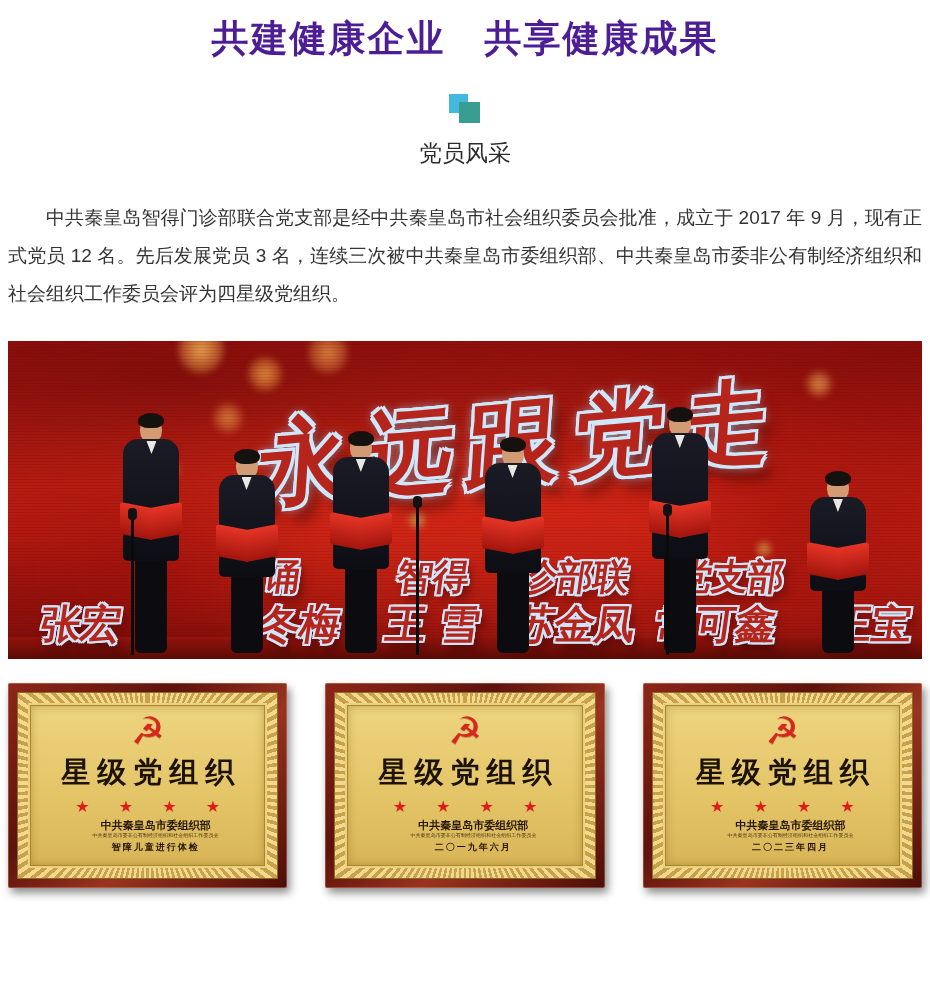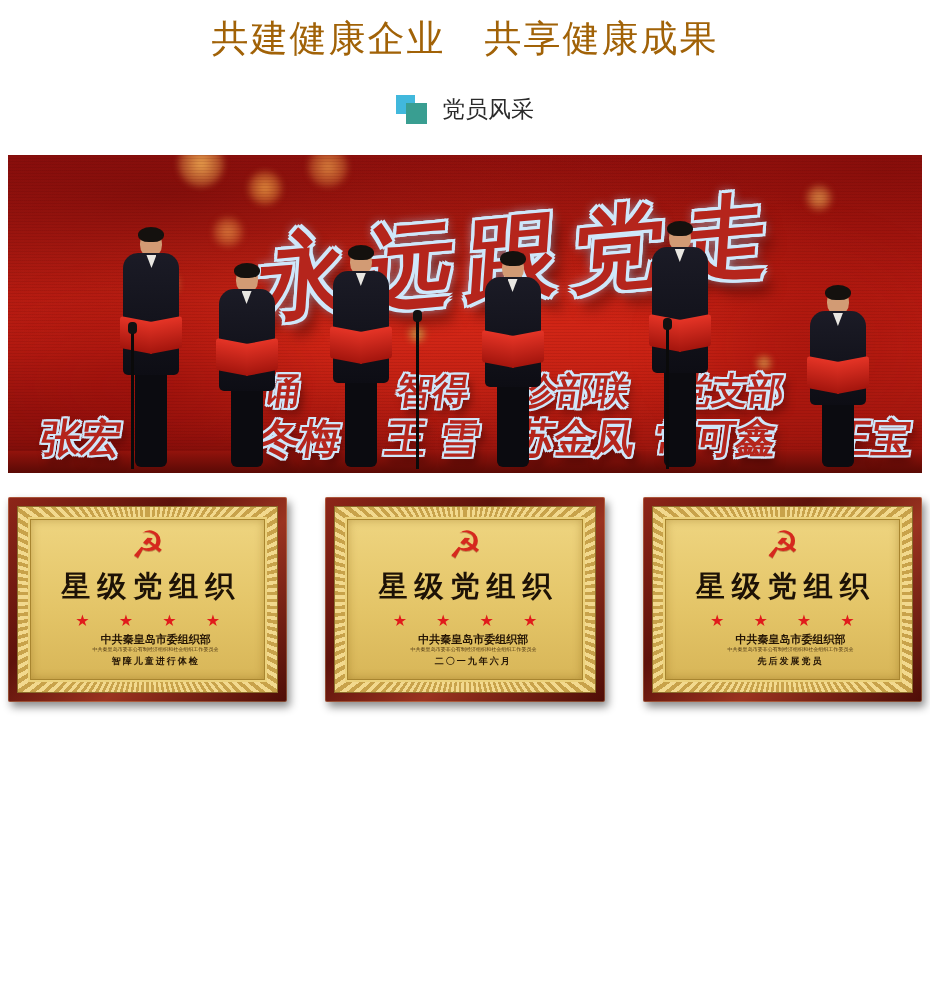--- a/index.html
+++ b/index.html
@@ -5,24 +5,24 @@
   * { box-sizing: border-box; }
   html,body { margin:0; padding:0; }
   body {
     width:930px; height:985px; overflow:hidden; background:#ffffff;
     font-family:"Liberation Sans","DejaVu Sans",sans-serif; color:#333;
   }
 
   
   .page-title {
     margin:14px 0 0; text-align:center;
-    font-size:37px; font-weight:normal; letter-spacing:2px; color:#a16207;
+    font-size:37px; font-weight:bold; letter-spacing:2px; color:#4c1d95;
   }
   .section-marker {
-    margin-top:30px; display:flex; justify-content:center; align-items:center; gap:14px;
+    margin-top:30px; display:flex; justify-content:center; align-items:center; gap:14px;flex-direction:column;
   }
   .marker-icon { position:relative; width:32px; height:30px; flex:0 0 auto; }
   .sq-blue { position:absolute; left:0; top:0; width:19px; height:19px; background:#41b8dc; }
   .sq-teal { position:absolute; left:10px; top:8px; width:21px; height:21px; background:#399e91; }
   .section-label { font-size:23px; color:#2b2b2b; }
 
   
   .article { margin:30px 8px 0; }
   .article p {
     margin:0; font-size:19px; line-height:38px; text-align:justify;
@@ -123,20 +123,21 @@
 
 <div class="section-marker">
   <span class="marker-icon">
     <span class="sq-blue"></span>
     <span class="sq-teal"></span>
   </span>
   <span class="section-label">党员风采</span>
 </div>
 
 <div class="article">
+  <p>中共秦皇岛智得门诊部联合党支部是经中共秦皇岛市社会组织委员会批准，成立于 2017 年 9 月，现有正式党员 12 名。先后发展党员 3 名，连续三次被中共秦皇岛市委组织部、中共秦皇岛市委非公有制经济组织和社会组织工作委员会评为四星级党组织。</p>
 </div>
 
 <div class="photo">
   <span class="swirl" style="left:-60px; top:120px; width:380px; height:220px; background:radial-gradient(closest-side, rgba(140,10,8,.55), transparent);"></span>
   <span class="swirl" style="right:-40px; top:60px; width:320px; height:260px; background:radial-gradient(closest-side, rgba(150,15,10,.45), transparent);"></span>
 
   <span class="bokeh" style="left:170px; top:-14px; width:46px; height:46px; background:radial-gradient(circle,#eaa34e,rgba(234,163,78,0));"></span>
   <span class="bokeh" style="left:240px; top:16px; width:34px; height:34px; background:radial-gradient(circle,#e08a3c,rgba(224,138,60,0));"></span>
   <span class="bokeh" style="left:300px; top:-8px; width:40px; height:40px; background:radial-gradient(circle,#d9813d,rgba(217,129,61,0));"></span>
   <span class="bokeh" style="left:205px; top:62px; width:30px; height:30px; background:radial-gradient(circle,#d8773a,rgba(216,119,58,0));"></span>
@@ -262,19 +263,19 @@
 
   <div class="plaque">
     <div class="burst">
       <div class="gold-inner">
         <span class="emblem">☭</span>
         <span class="plaque-title">星级党组织</span>
         <span class="plaque-stars">★ ★ ★ ★</span>
         <span class="issuer-block">
           <span class="issuer" style="display:block">中共秦皇岛市委组织部</span>
           <span class="sub-issuer" style="display:block">中共秦皇岛市委非公有制经济组织和社会组织工作委员会</span>
-          <span class="plaque-date" style="display:block">先后发展党员</span>
+          <span class="plaque-date" style="display:block">二〇二三年四月</span>
         </span>
       </div>
     </div>
   </div>
 
 </div>
 
 </body></html>

